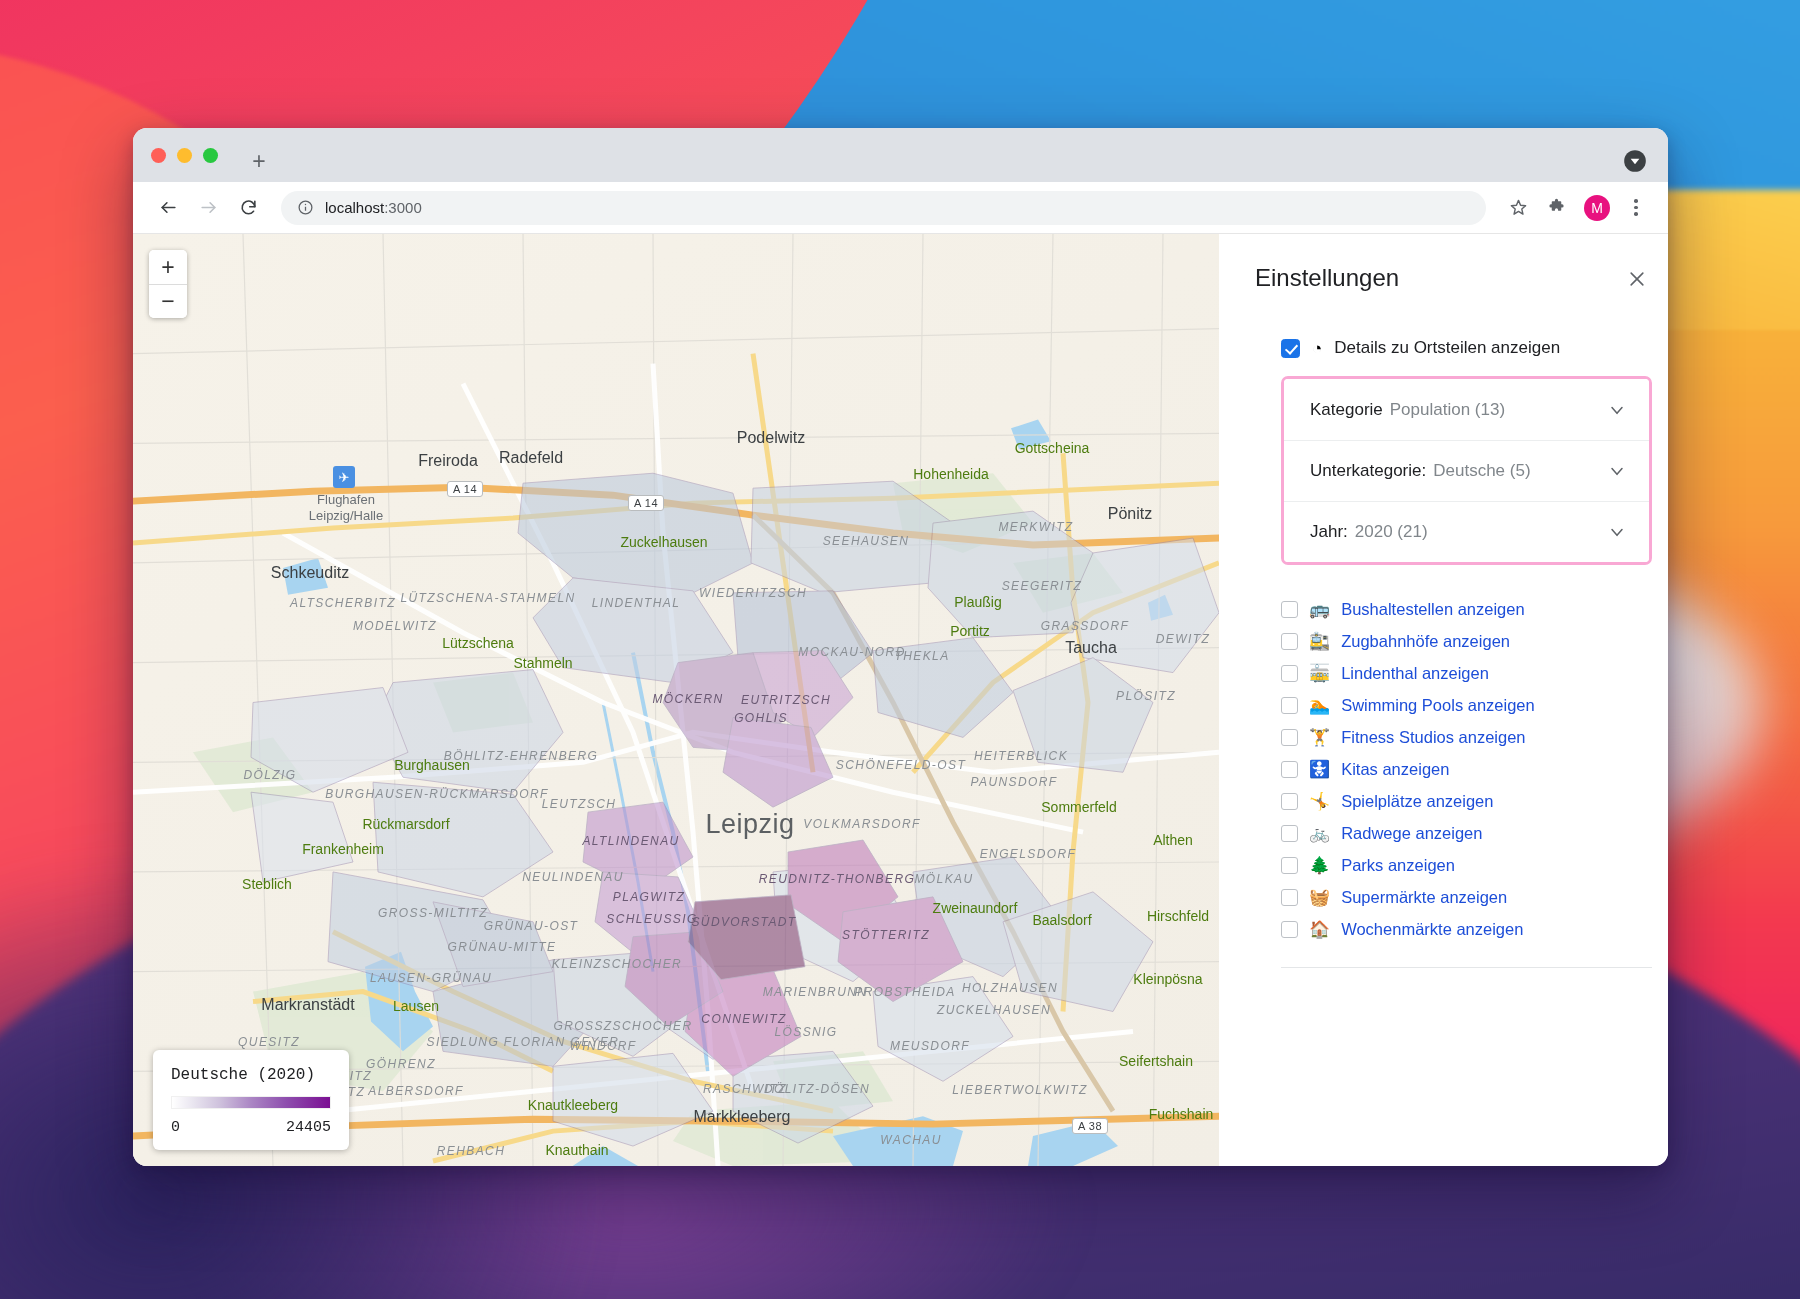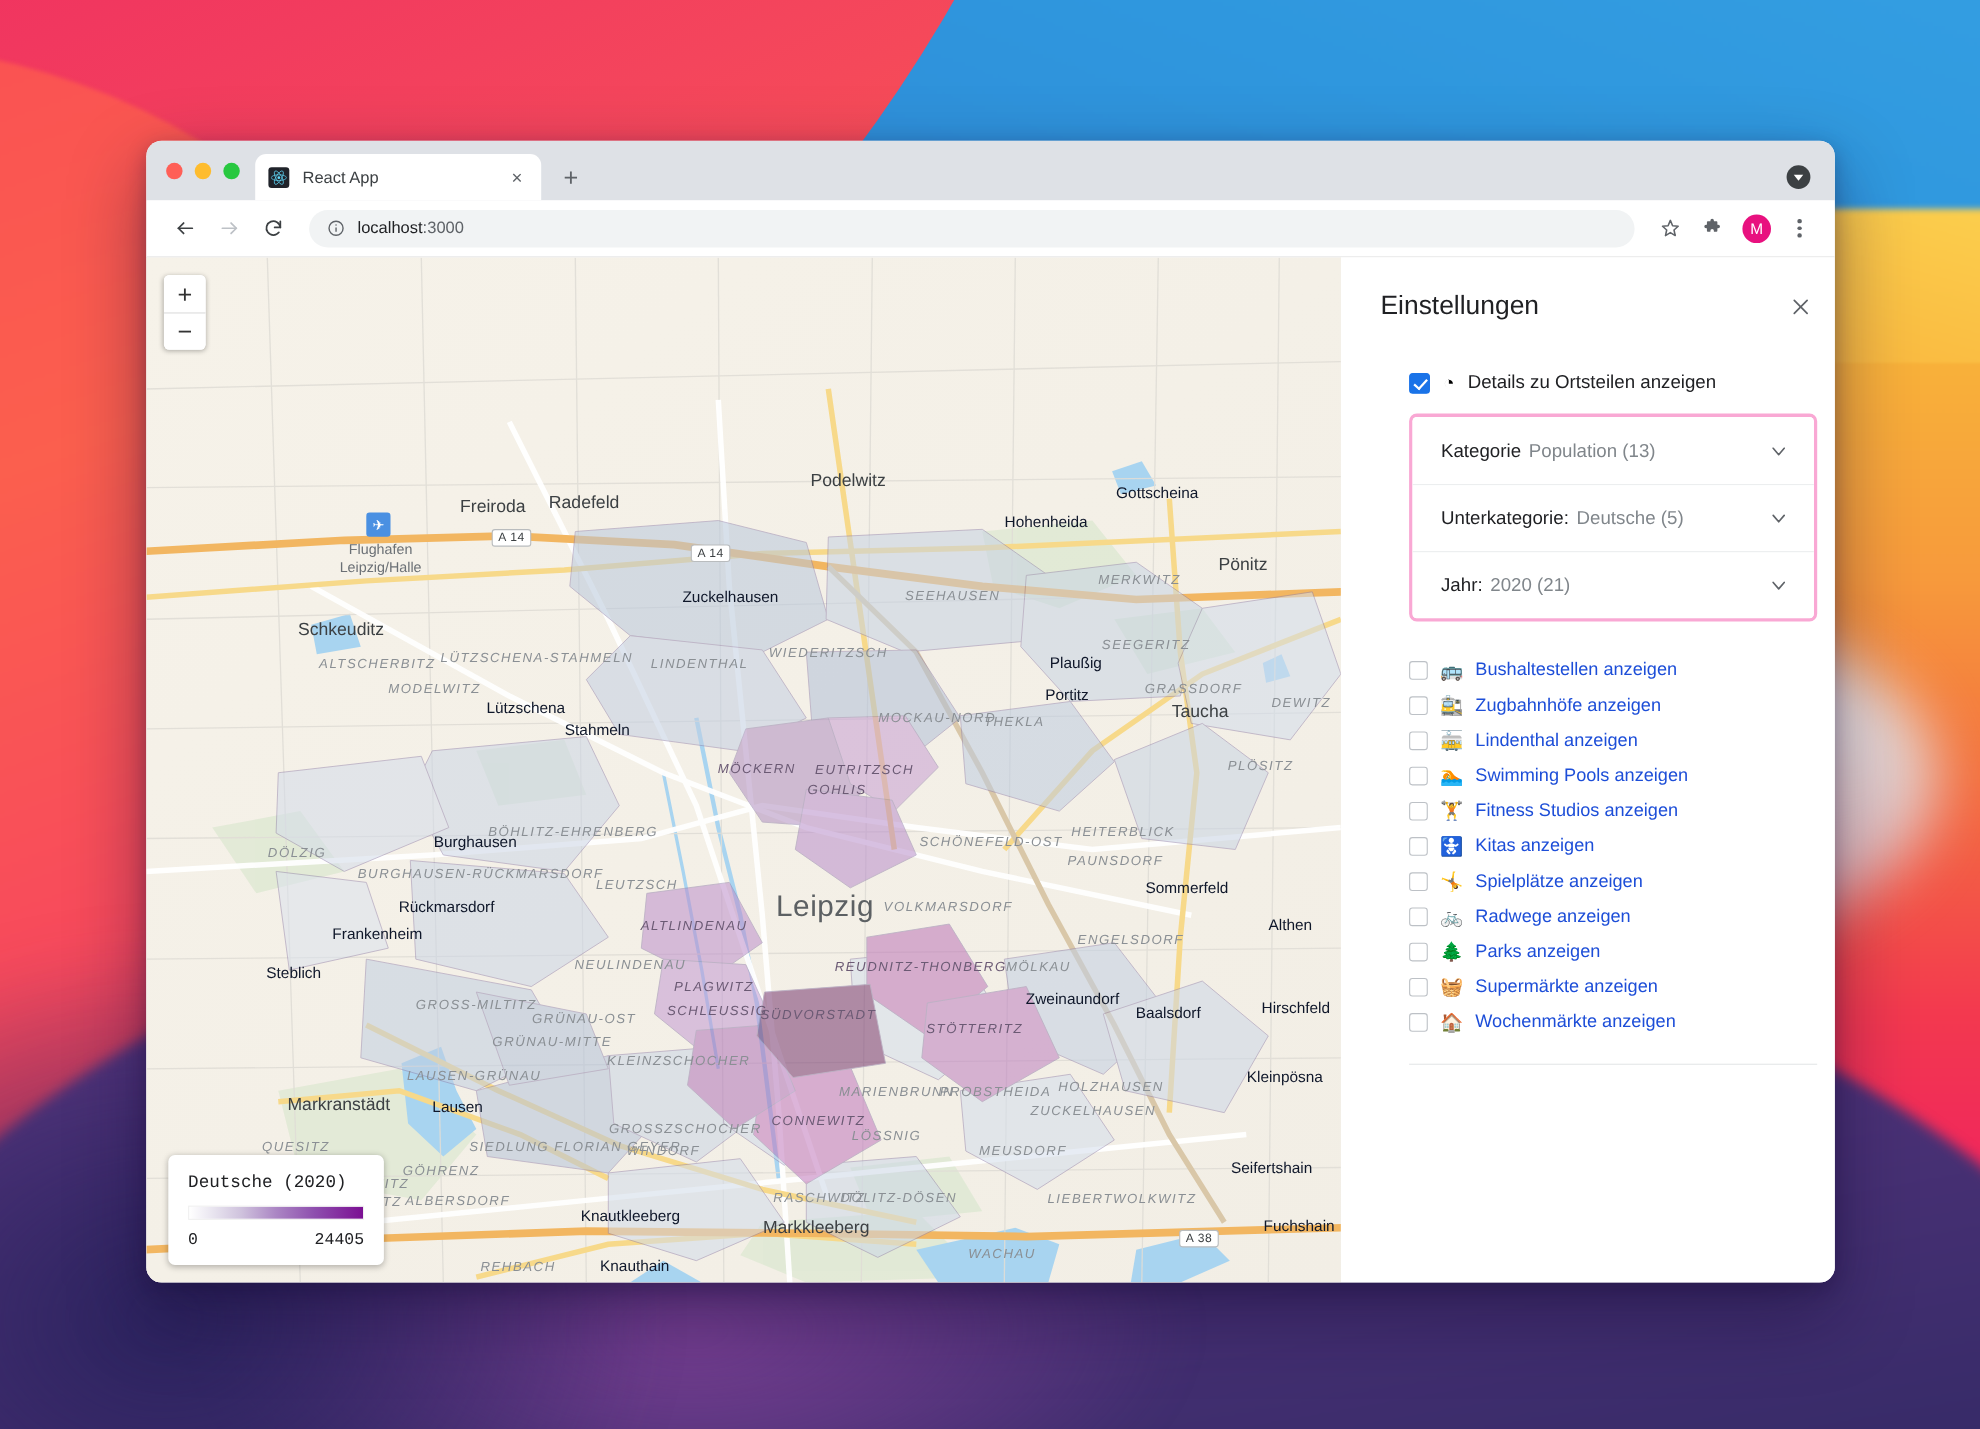--- a/index.html
+++ b/index.html
@@ -212,21 +212,21 @@
 
   .maplabel {
     position: absolute;
     font-family: "Liberation Sans", sans-serif;
     white-space: nowrap;
     transform: translate(-50%, -50%);
     pointer-events: none;
   }
   .lbl-city  { font-size: 27px; color: #5c6063; letter-spacing: .5px; }
   .lbl-town  { font-size: 16px; color: #3c4043; }
-  .lbl-town2 { font-size: 14px; color: #0f172a; }
+  .lbl-town2 { font-size: 14px; color: #4d7c0f; }
   .lbl-hood  { font-size: 12px; color: #8a8f94; letter-spacing: 1.4px; font-style: italic; }
   .lbl-hood-d{ font-size: 12px; color: #6b5a74; letter-spacing: 1.4px; font-style: italic; }
   .lbl-poi   { font-size: 13px; color: #6b7075; text-align: center; line-height: 1.22; }
 
   .shield {
     position: absolute;
     transform: translate(-50%, -50%);
     background: #fff;
     border: 1px solid #b9bcbe;
     border-radius: 3px;
@@ -386,32 +386,20 @@
 
 <div id="browser">
 
   <div class="tabstrip">
     <div class="traffic">
       <span class="dot red"></span>
       <span class="dot yellow"></span>
       <span class="dot green"></span>
     </div>
 
-    <div class="tab">
-      <span class="favicon">
-        <svg viewBox="-12 -12 24 24" fill="none" stroke="#61dafb" stroke-width="1">
-          <circle r="2.05" fill="#61dafb" stroke="none"></circle>
-          <ellipse rx="11" ry="4.2"></ellipse>
-          <ellipse rx="11" ry="4.2" transform="rotate(60)"></ellipse>
-          <ellipse rx="11" ry="4.2" transform="rotate(120)"></ellipse>
-        </svg>
-      </span>
-      <span class="tab-title">React App</span>
-      <span class="tab-close">×</span>
-    </div>
 
     <div class="newtab">+</div>
 
     <div class="tabstrip-right">
       <span class="dl-icon">
         <svg viewBox="0 0 24 24" width="26" height="26">
           <circle cx="12" cy="12" r="10" fill="#3c4043"></circle>
           <path d="M8 10h8l-4 5z" fill="#ffffff"></path>
         </svg>
       </span>

